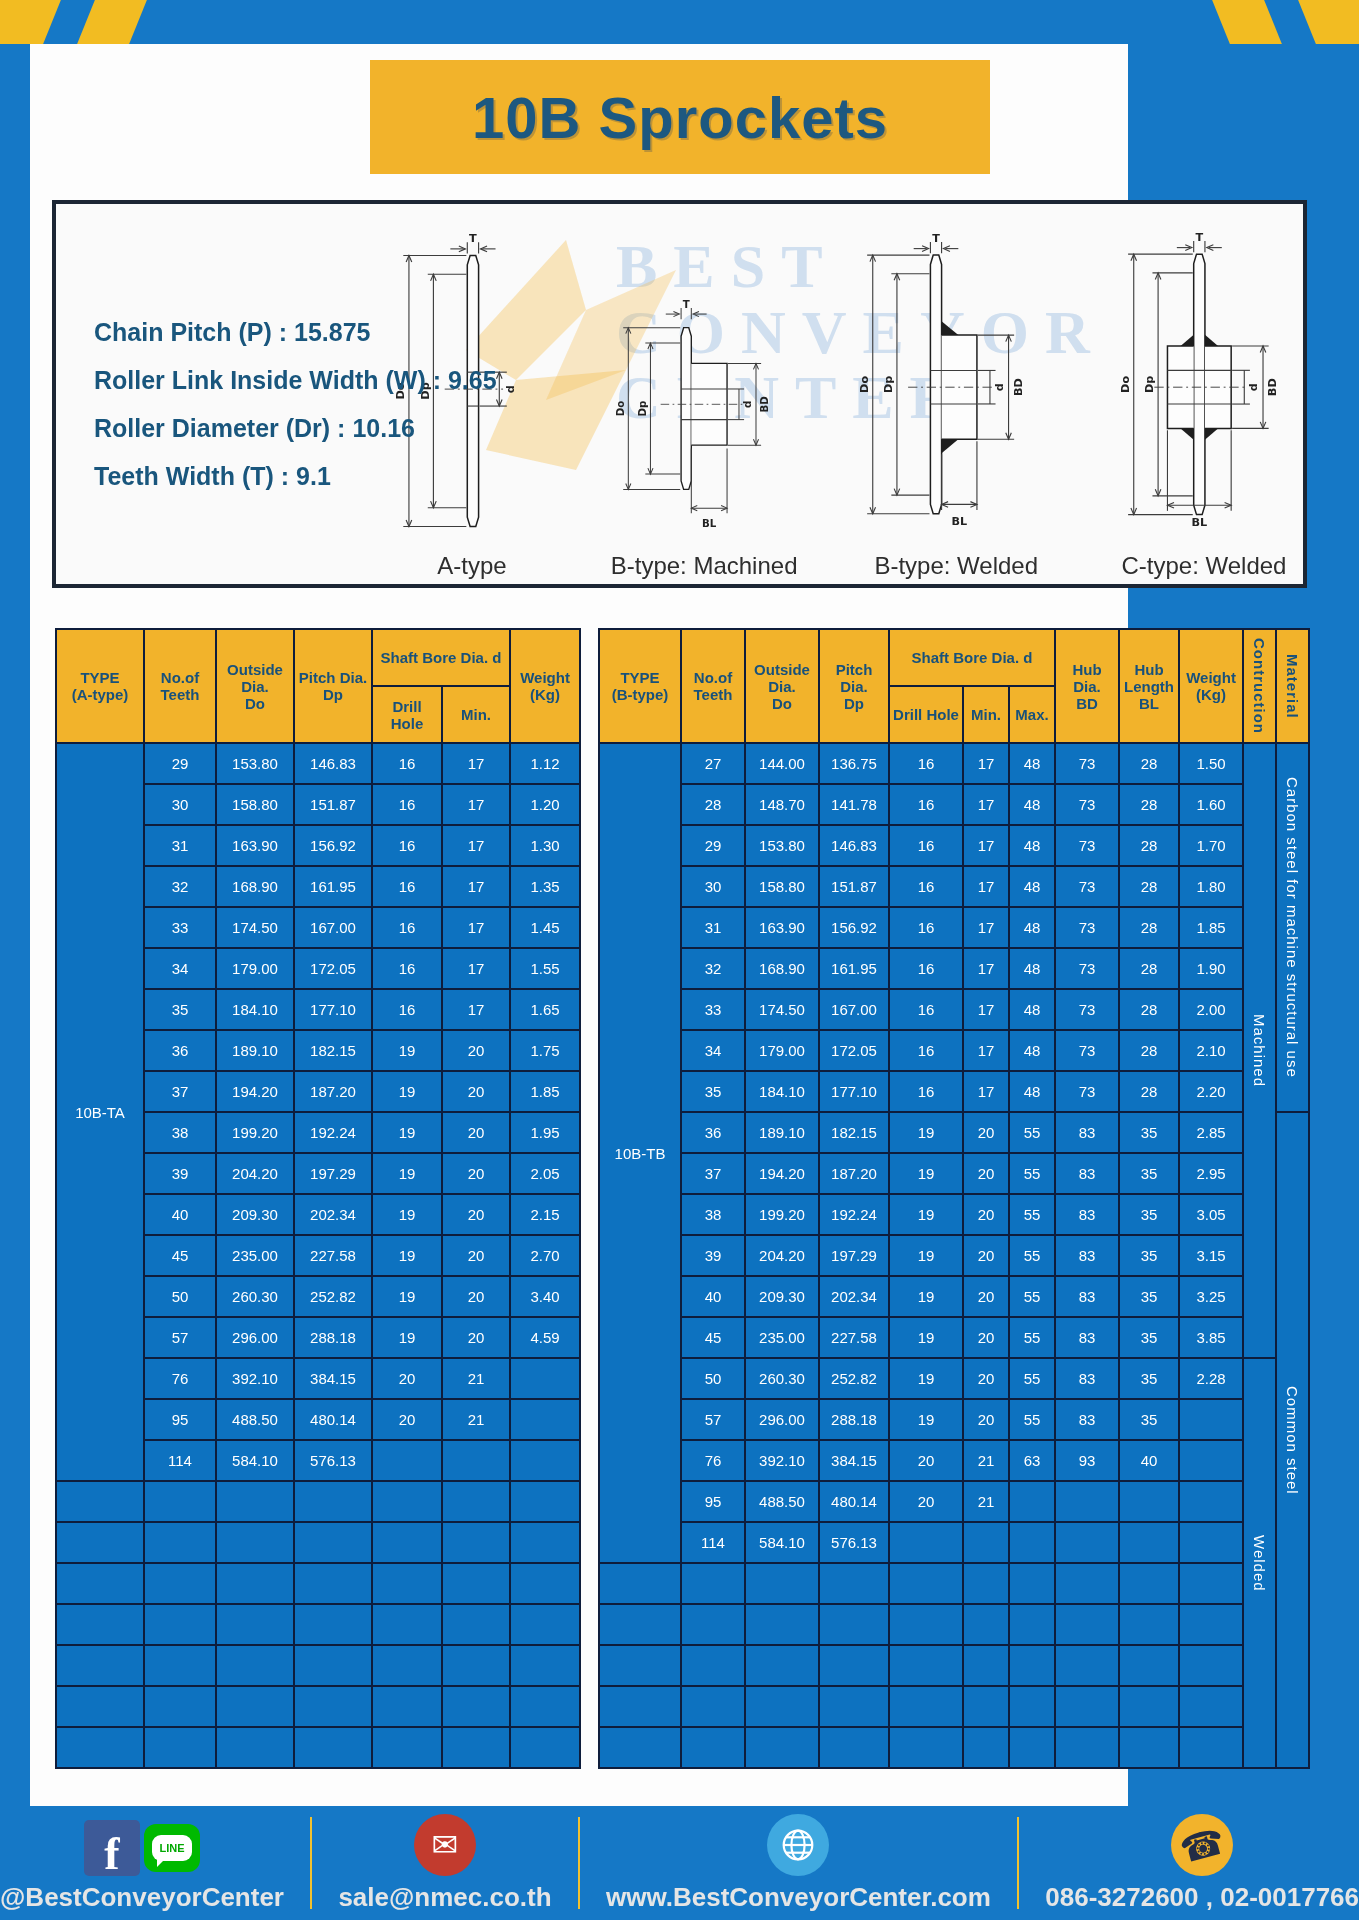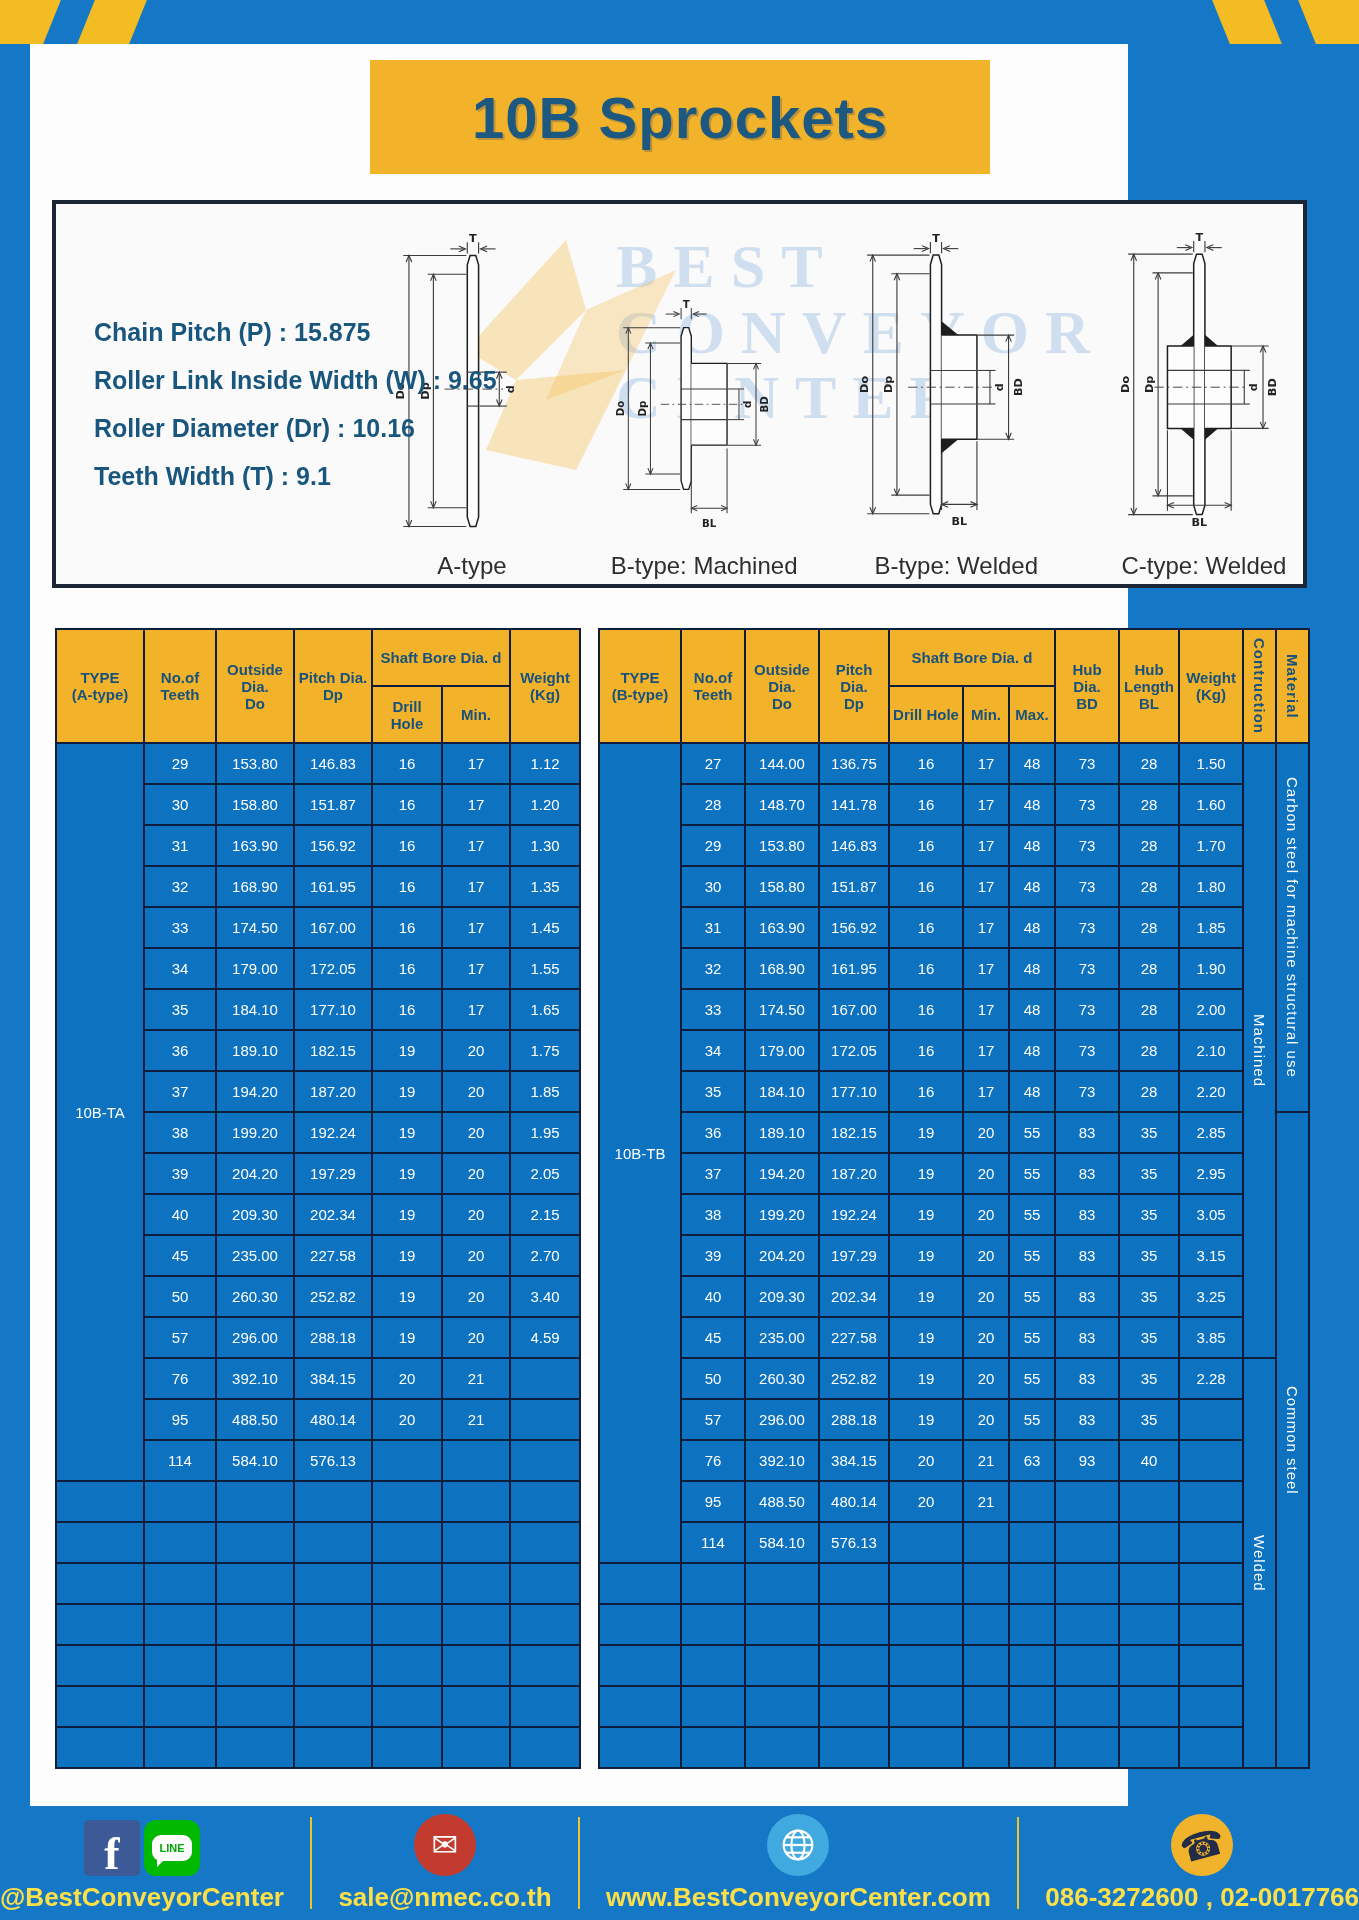--- a/index.html
+++ b/index.html
@@ -52,26 +52,26 @@
   .th-vert,.vert-cell{writing-mode:vertical-rl;text-orientation:mixed;letter-spacing:1px;}
   .th-vert{font-size:13px;padding:4px 2px;}
   .vert-cell{font-size:13.5px;padding:6px 2px;}
   .type-cell{font-size:15px;margin-left:20px;}
 
   
   .footer{position:absolute;left:0;top:1806px;width:100%;height:114px;
     display:flex;align-items:center;justify-content:center;}
   .fgroup{display:flex;flex-direction:column;align-items:center;justify-content:flex-end;height:100px;}
   .fgroup .ficons{display:flex;gap:4px;align-items:center;margin-bottom:6px;}
-  .fgroup .flabel{color:#fde047;font-weight:bold;font-size:26px;white-space:nowrap;}
+  .fgroup .flabel{color:#e5e5e5;font-weight:bold;font-size:26px;white-space:nowrap;}
   .fsep{width:7px;height:92px;background:#f2c12e;margin:0 26px;}
   .icon-fb{width:56px;height:56px;background:#3d5a98;border-radius:5px;display:flex;align-items:flex-end;
     justify-content:center;color:#fff;font-family:"Liberation Serif",serif;font-weight:bold;font-size:46px;
     line-height:.95;overflow:hidden;}
-  .icon-line{width:56px;height:56px;background:#00b900;border-radius:12px;display:flex;align-items:center;justify-content:center;}
+  .icon-line{width:56px;height:48px;background:#00b900;border-radius:12px;display:flex;align-items:center;justify-content:center;}
   .line-bubble{width:40px;height:26px;background:#fff;border-radius:9px;display:flex;align-items:center;
     justify-content:center;font-size:11px;font-weight:bold;color:#00a800;position:relative;}
   .line-bubble:after{content:"";position:absolute;left:5px;bottom:-6px;width:0;height:0;
     border:6px solid transparent;border-top-color:#fff;border-left-color:#fff;}
   .icon-circle{width:62px;height:62px;border-radius:50%;display:flex;align-items:center;justify-content:center;}
   .icon-mail{background:#c23b2e;color:#fff;font-size:32px;font-family:"DejaVu Sans",sans-serif;}
   .icon-globe{background:#3fa9e0;}
   .icon-phone{background:#f2b32c;color:#222c46;font-size:36px;font-family:"DejaVu Sans",sans-serif;}
   .icon-phone span{display:inline-block;transform:rotate(-15deg);}
 </style>

